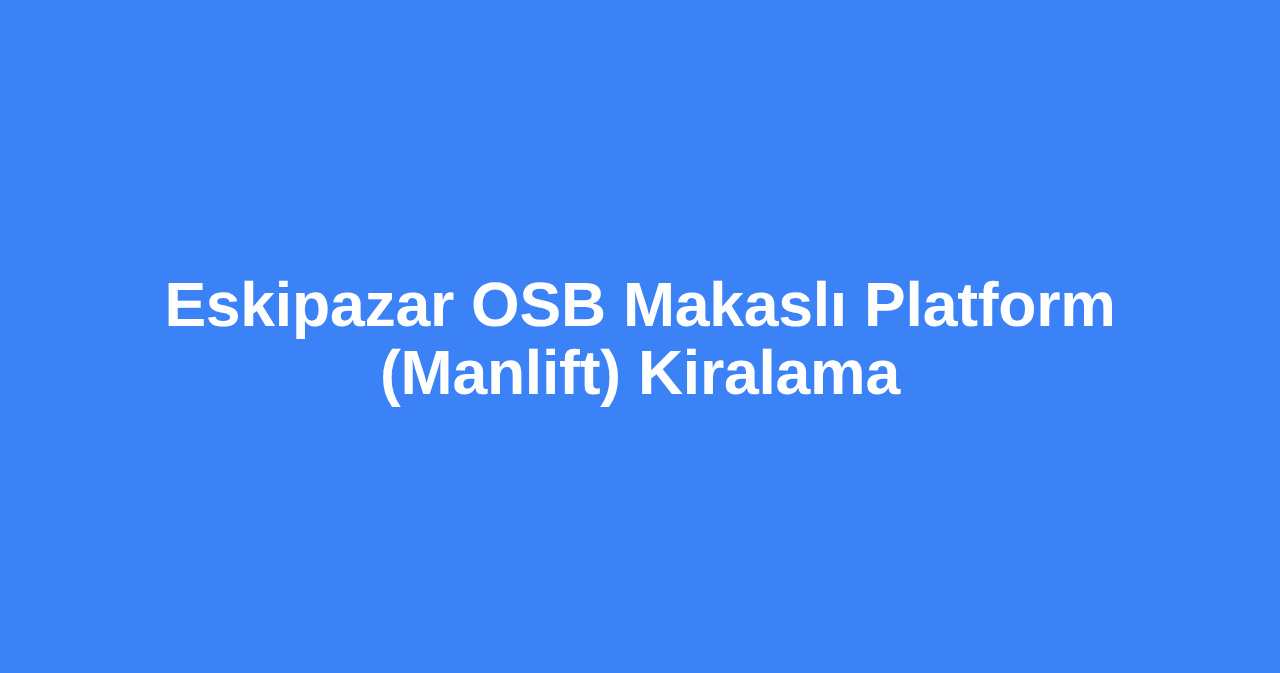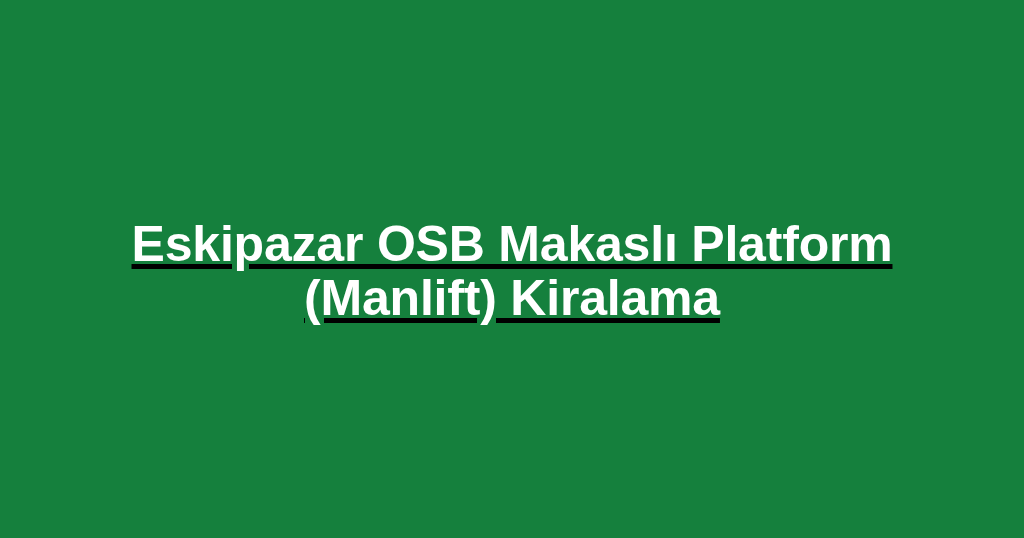--- a/index.html
+++ b/index.html
@@ -15,27 +15,26 @@
     font-family: "Liberation Sans", sans-serif;
     background: #250d52;
   }
 
   
   .og-card {
     position: relative;
     box-sizing: border-box;
     width: 1024px;
     height: 538px;
-    background-color: #15803d;
+    background-color: #3b82f6;
     display: flex;
     align-items: center;
     justify-content: center;
     text-align: center;
     overflow: hidden;
-    text-decoration: underline;
   }
 
   
   .title-block {
     width: 860px;
     margin: 0;
     padding: 0;
     transform: translateY(2px);
   }
 

